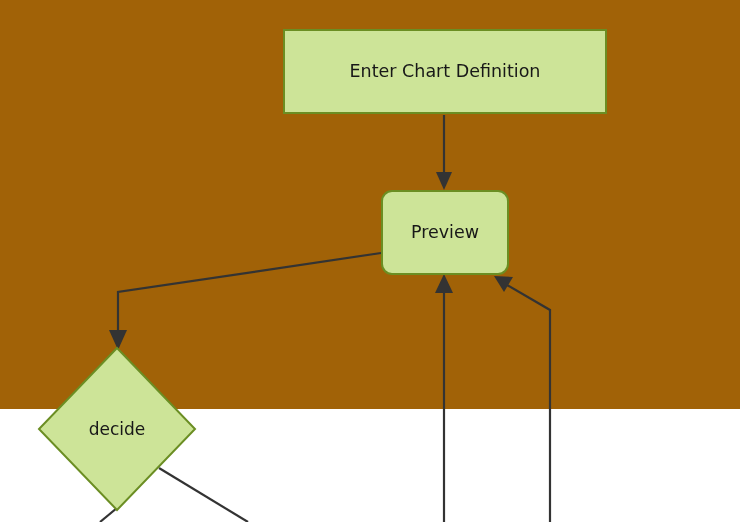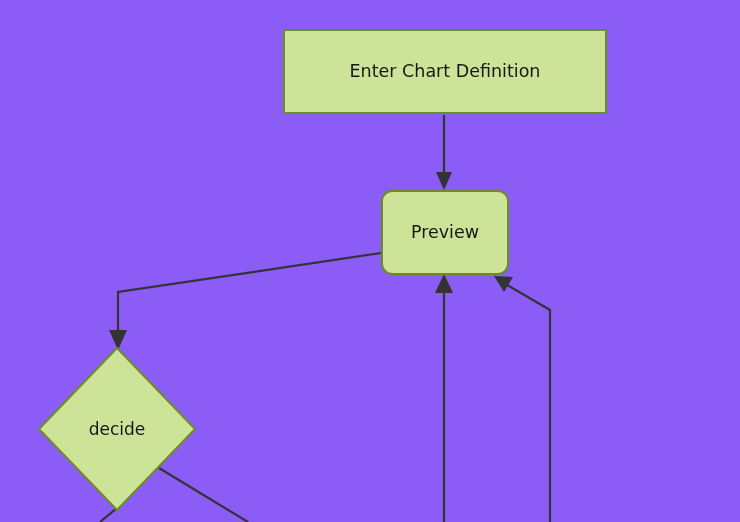--- a/index.html
+++ b/index.html
@@ -9,22 +9,22 @@
   }
   body {
     width: 740px;
     height: 522px;
     overflow: hidden;
     font-family: "DejaVu Sans", "Liberation Sans", sans-serif;
   }
   #diagram-root {
     position: relative;
     width: 740px;
-    height: 522px;
-    background: #8b5cf6;
+    height: 409px;
+    background: #a16207;
   }
   svg.flow-canvas {
     position: absolute;
     left: 0;
     top: 0;
     width: 740px;
     height: 522px;
     display: block;
   }
   .node-shape {

